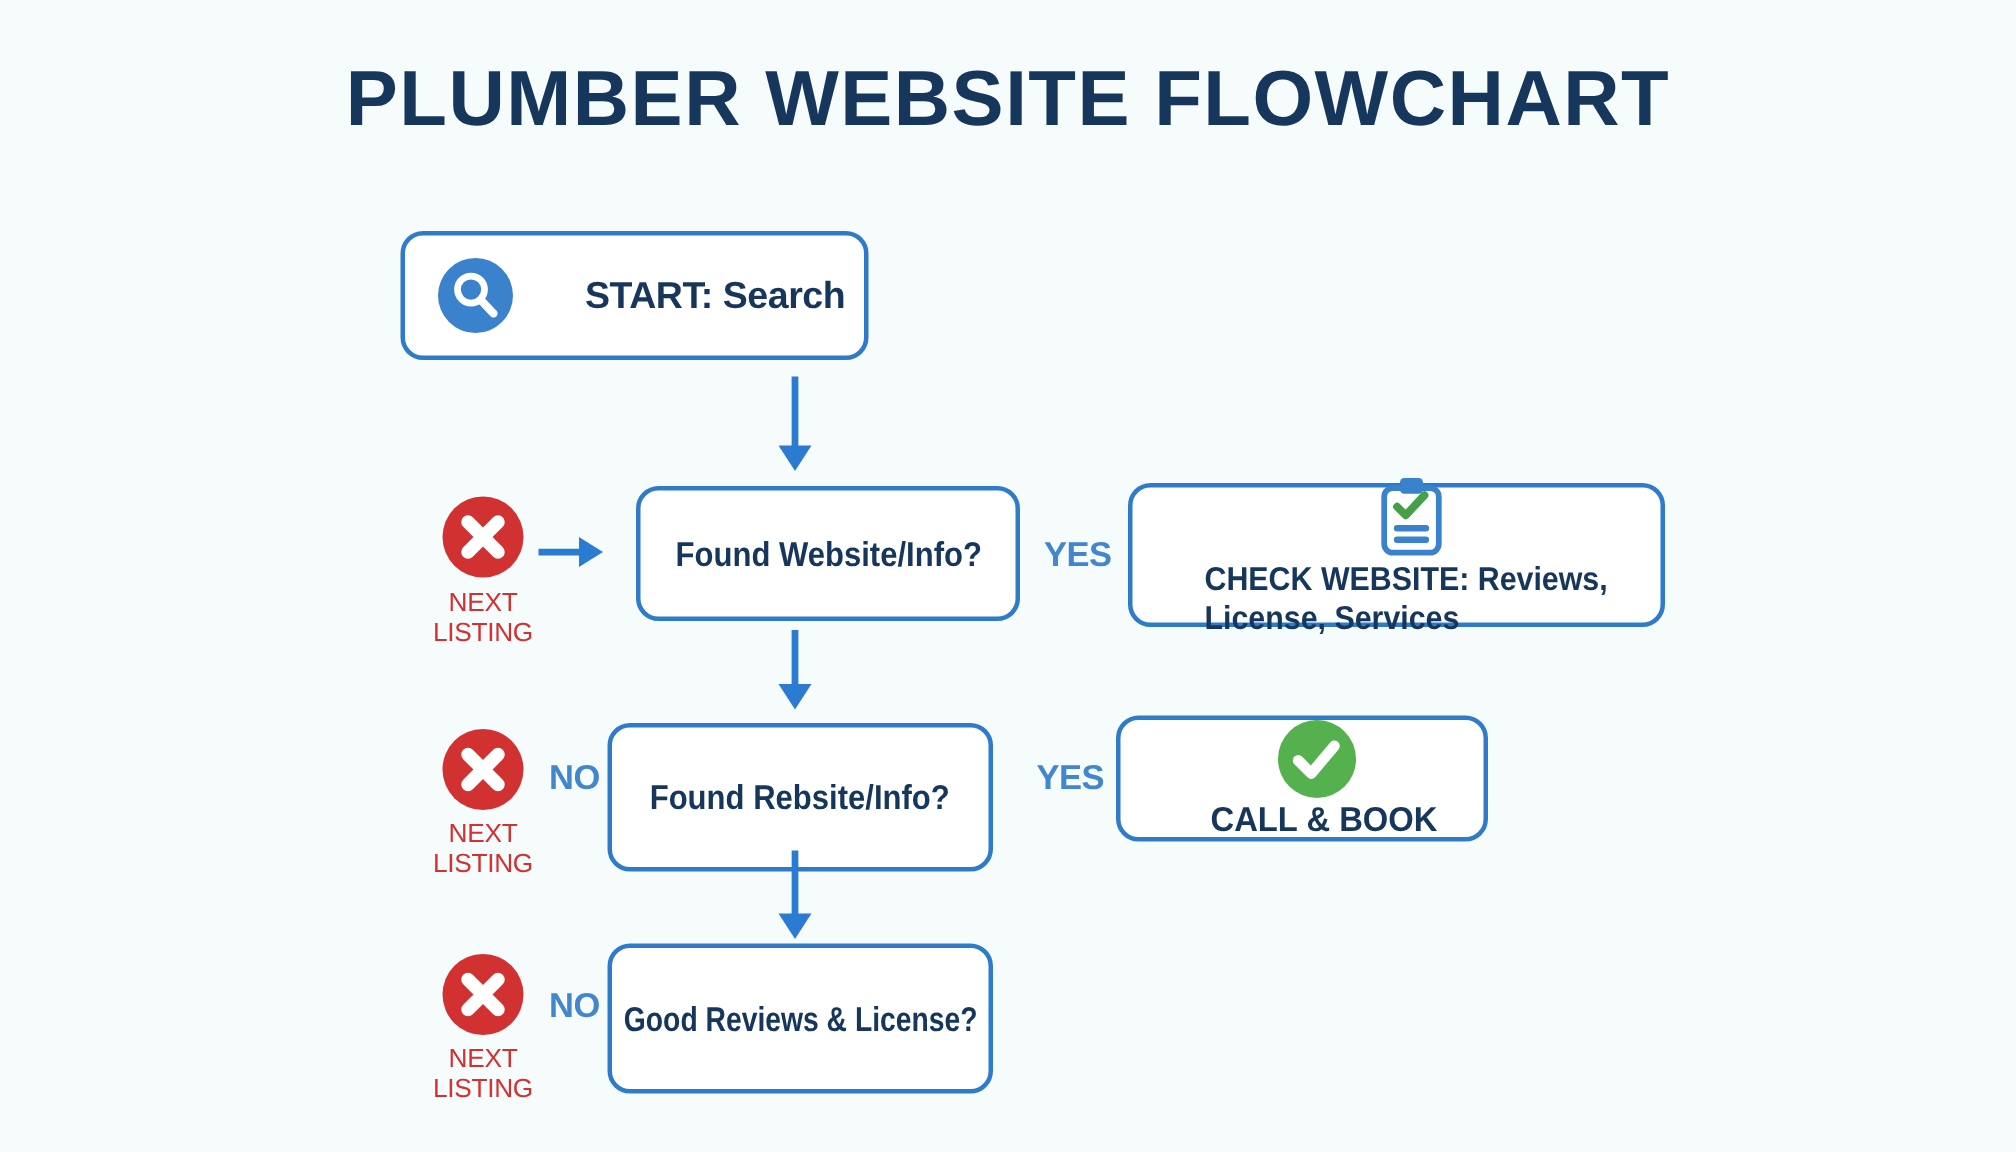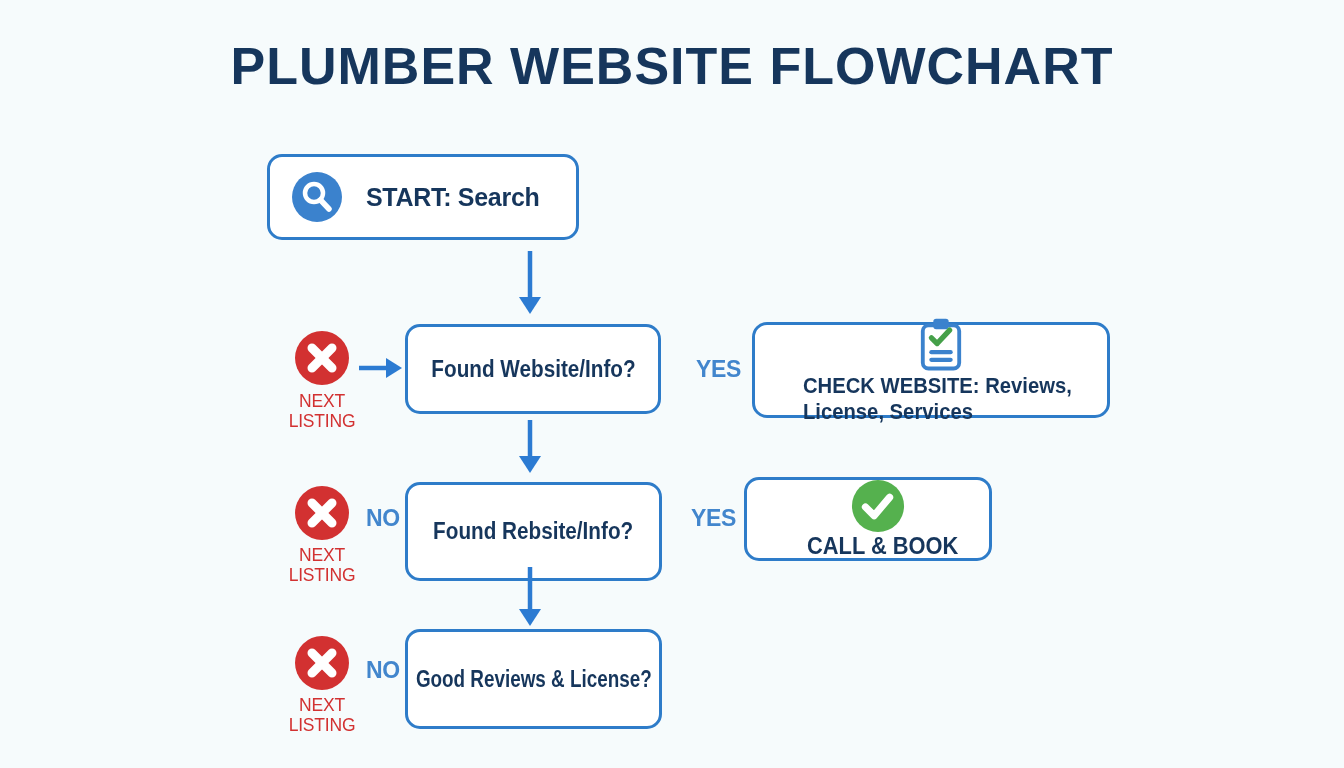--- a/index.html
+++ b/index.html
@@ -25,27 +25,27 @@
   .node{
     position:absolute;background:#ffffff;
     border:3.5px solid var(--c-border_blue);border-radius:15px;
     display:flex;align-items:center;justify-content:center;
   }
   .node .lbl{
     font-weight:700;color:var(--c-navy);white-space:nowrap;
   }
 
   
-  .start-box{left:267px;top:154px;width:312px;height:86px;justify-content:flex-start;padding-left:21px;}
+  .start-box{left:267px;top:154px;width:312px;height:86px;justify-content:flex-start;padding-left:21px;gap:24px;}
   .start-box .lbl{font-size:25px;margin-left:23px;letter-spacing:-0.3px;}
 
   
   .qbox .lbl{font-size:23px;transform:scaleX(0.90);transform-origin:center;}
   .qbox .lbl.tight{transform:scaleX(0.82);}
-  .q1{left:405px;top:324px;width:256px;height:90px;}
+  .q1{left:424px;top:324px;width:256px;height:90px;}
   .q2{left:405px;top:482px;width:257px;height:99px;}
   .q3{left:405px;top:629px;width:257px;height:100px;}
 
   
   .result{justify-content:center;flex-direction:column;}
   .r1{left:752px;top:322px;width:358px;height:96px;padding-left:20px;}
   .r1 .txt{margin-left:17px;}
   .r1 .txt .line{
     display:block;font-weight:700;color:var(--c-navy);font-size:22px;line-height:26px;
     transform:scaleX(0.92);transform-origin:left center;white-space:nowrap;

